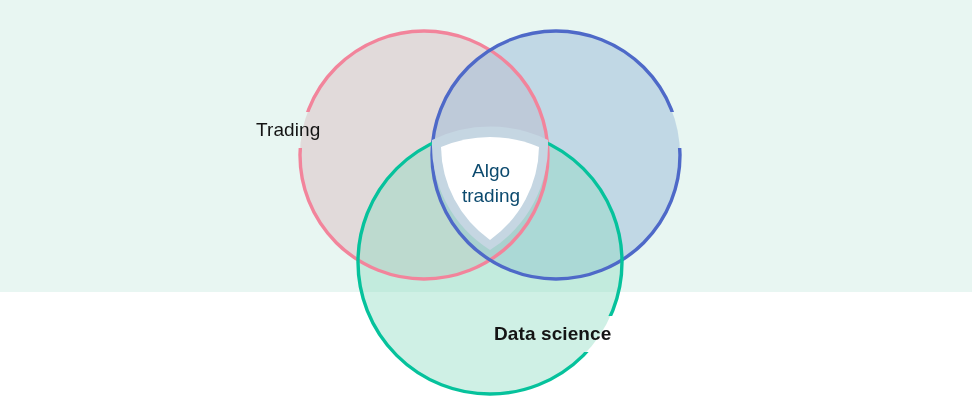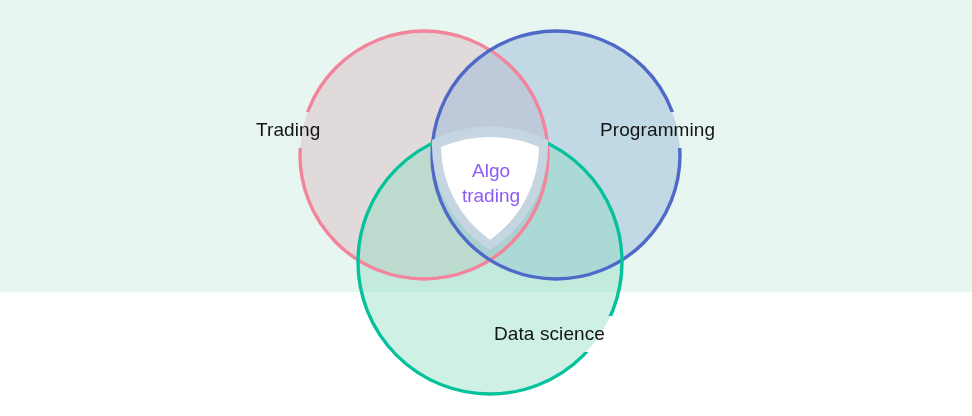--- a/index.html
+++ b/index.html
@@ -28,28 +28,28 @@
     position: absolute;
     color: #141414;
     font-size: 19px;
     line-height: 1.25;
     white-space: nowrap;
     font-weight: 400;
     letter-spacing: 0.1px;
   }
   #label-trading   { left: 256px; top: 118px; }
   #label-programming { left: 600px; top: 118px; }
-  #label-datascience { left: 494px; top: 322px; }
+  #label-datascience { left: 494px; top: 322px; font-weight: bold; }
   #label-center {
     position: absolute;
     left: 440px;
     top: 158px;
     width: 102px;
     text-align: center;
-    color: #8b5cf6;
+    color: #0c4a6e;
     font-size: 19px;
     line-height: 1.32;
     white-space: pre-line;
   }
 </style>
 </head>
 <body>
 
 <div id="venn-stage">
 
@@ -91,20 +91,19 @@
              A 124 124 0 0 1 432 140 Z" fill="#c5d6e2"></path>
 
     <path d="M 441 147
              A 124 124 0 0 1 539 147
              A 116 116 0 0 1 490 240
              A 116 116 0 0 1 441 147 Z" fill="#ffffff"></path>
   </svg>
 
   <div class="venn-label" id="label-trading">Trading</div>
 
-  <div class="venn-label" id="label-programming">Programming</div>
 
   <div class="venn-label" id="label-datascience">Data science</div>
 
   <div id="label-center">Algo
 trading</div>
 
 </div>
 
 </body></html>

